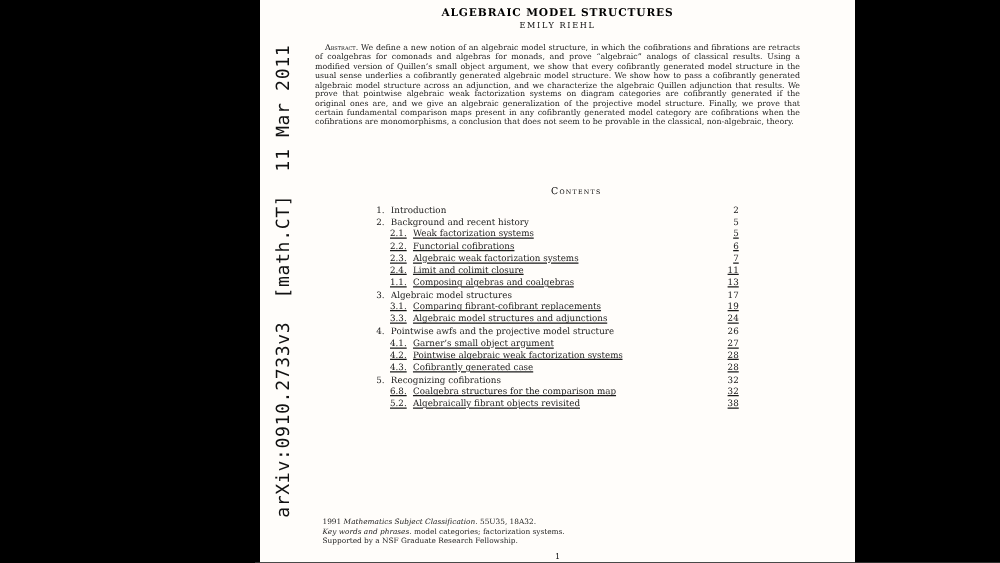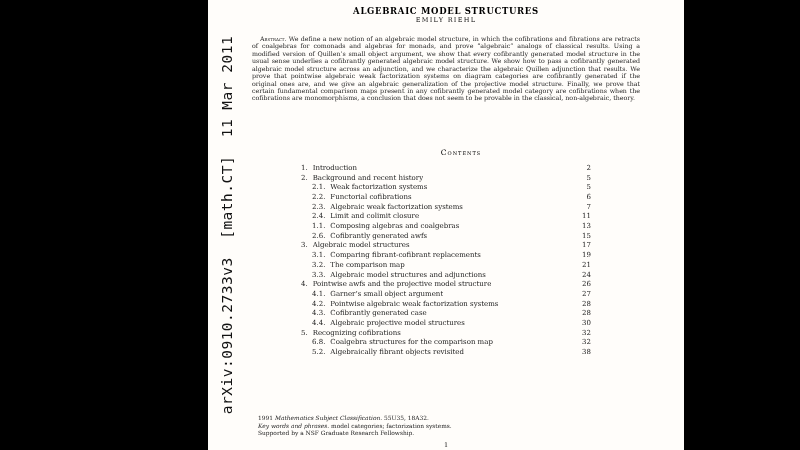--- a/index.html
+++ b/index.html
@@ -30,21 +30,21 @@
     width:388px;margin:11px auto 0;text-align:justify;
     font-size:6.3px;line-height:1.18;text-indent:8px;color:#222;
   }
   .sc{font-variant:small-caps;}
   .contents-heading{
     margin-top:46px;text-align:center;
     font-variant:small-caps;font-size:7.5px;letter-spacing:1px;color:#000;padding-left:30px;
   }
   .toc{width:290px;margin:7px auto 0;font-size:7px;color:#1b1b1b;}
   .toc-row{display:flex;line-height:9.7px;}
-  .toc-row.sub{padding-left:11px;}
+  .toc-row.sub{padding-left:11px;text-decoration:underline;}
   .toc-num{margin-right:5px;white-space:pre;}
   .toc-label{white-space:nowrap;overflow:hidden;}
   .toc-page{margin-left:auto;padding-left:6px;}
   .footnotes{
     position:absolute;left:44px;bottom:12px;width:390px;
     font-size:5.9px;line-height:1.3;color:#222;
   }
   .footnotes .ind{text-indent:6px;}
   .footnotes i{font-style:italic;}
   .page-number{
@@ -96,39 +96,29 @@
       <div class="toc-row sub">
           <span class="toc-num">2.4.</span>
           <span class="toc-label">Limit and colimit closure</span>
           <span class="toc-page">11</span>
         </div>
       <div class="toc-row sub">
           <span class="toc-num">1.1.</span>
           <span class="toc-label">Composing algebras and coalgebras</span>
           <span class="toc-page">13</span>
         </div>
-      <div class="toc-row sub">
-          <span class="toc-num">2.6.</span>
-          <span class="toc-label">Cofibrantly generated awfs</span>
-          <span class="toc-page">15</span>
-        </div>
       <div class="toc-row">
           <span class="toc-num">3.</span>
           <span class="toc-label">Algebraic model structures</span>
           <span class="toc-page">17</span>
         </div>
       <div class="toc-row sub">
           <span class="toc-num">3.1.</span>
           <span class="toc-label">Comparing fibrant-cofibrant replacements</span>
           <span class="toc-page">19</span>
-        </div>
-      <div class="toc-row sub">
-          <span class="toc-num">3.2.</span>
-          <span class="toc-label">The comparison map</span>
-          <span class="toc-page">21</span>
         </div>
       <div class="toc-row sub">
           <span class="toc-num">3.3.</span>
           <span class="toc-label">Algebraic model structures and adjunctions</span>
           <span class="toc-page">24</span>
         </div>
       <div class="toc-row">
           <span class="toc-num">4.</span>
           <span class="toc-label">Pointwise awfs and the projective model structure</span>
           <span class="toc-page">26</span>
@@ -140,25 +130,20 @@
         </div>
       <div class="toc-row sub">
           <span class="toc-num">4.2.</span>
           <span class="toc-label">Pointwise algebraic weak factorization systems</span>
           <span class="toc-page">28</span>
         </div>
       <div class="toc-row sub">
           <span class="toc-num">4.3.</span>
           <span class="toc-label">Cofibrantly generated case</span>
           <span class="toc-page">28</span>
-        </div>
-      <div class="toc-row sub">
-          <span class="toc-num">4.4.</span>
-          <span class="toc-label">Algebraic projective model structures</span>
-          <span class="toc-page">30</span>
         </div>
       <div class="toc-row">
           <span class="toc-num">5.</span>
           <span class="toc-label">Recognizing cofibrations</span>
           <span class="toc-page">32</span>
         </div>
       <div class="toc-row sub">
           <span class="toc-num">6.8.</span>
           <span class="toc-label">Coalgebra structures for the comparison map</span>
           <span class="toc-page">32</span>

